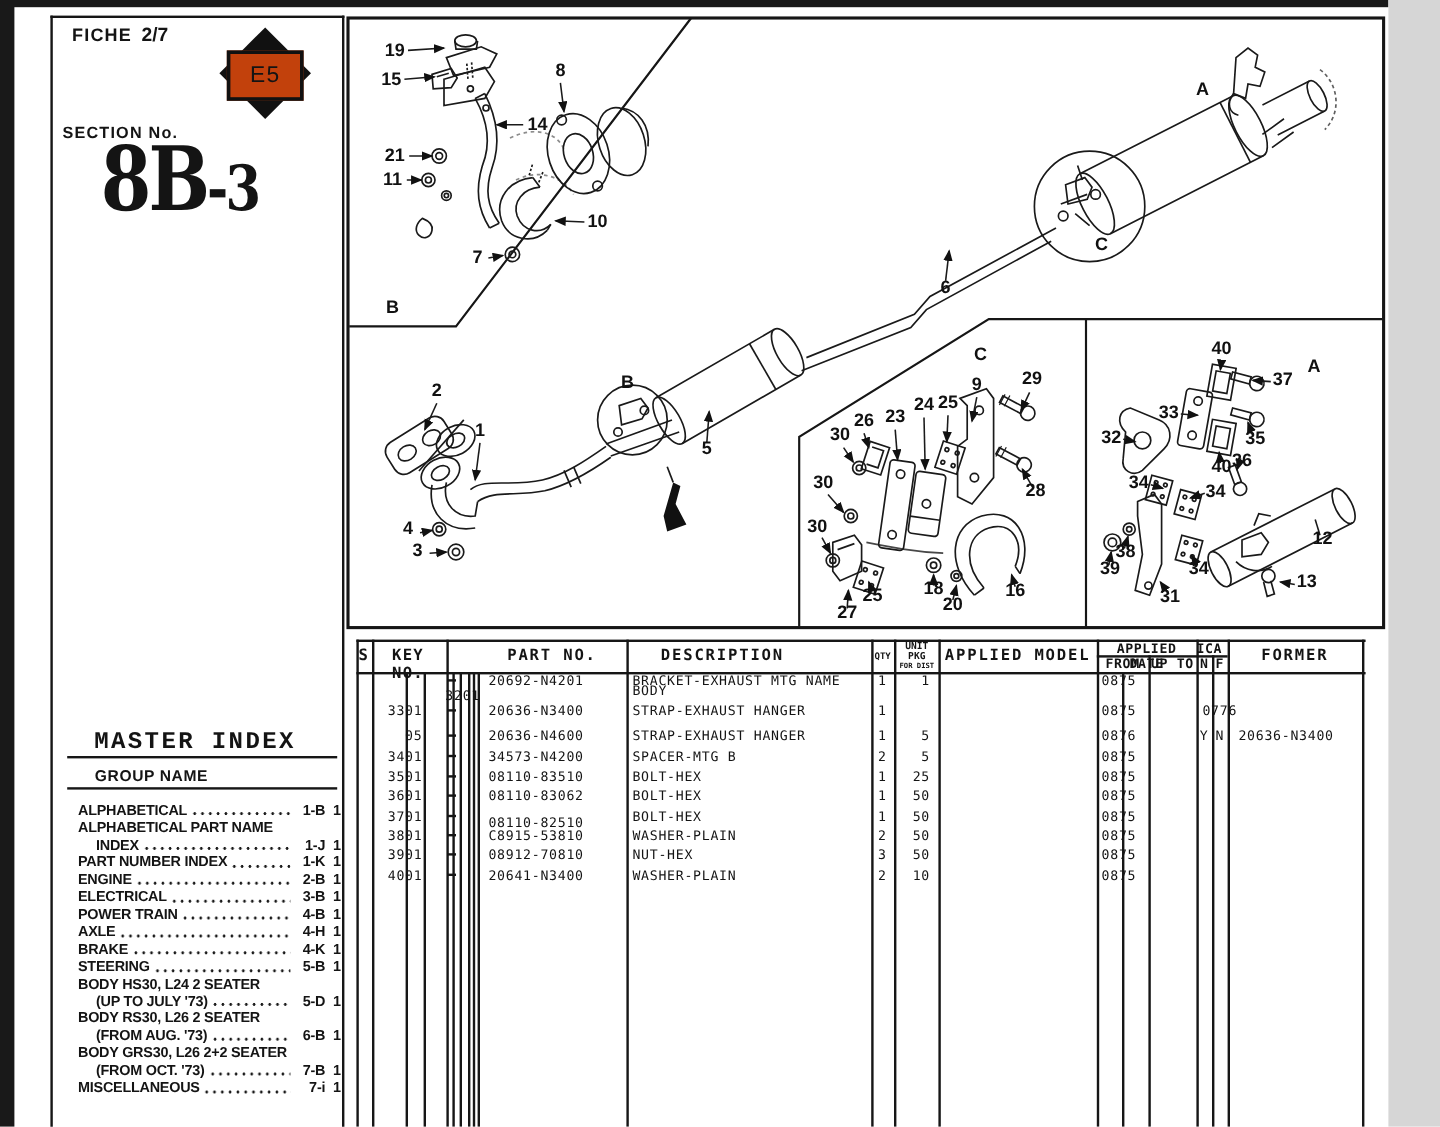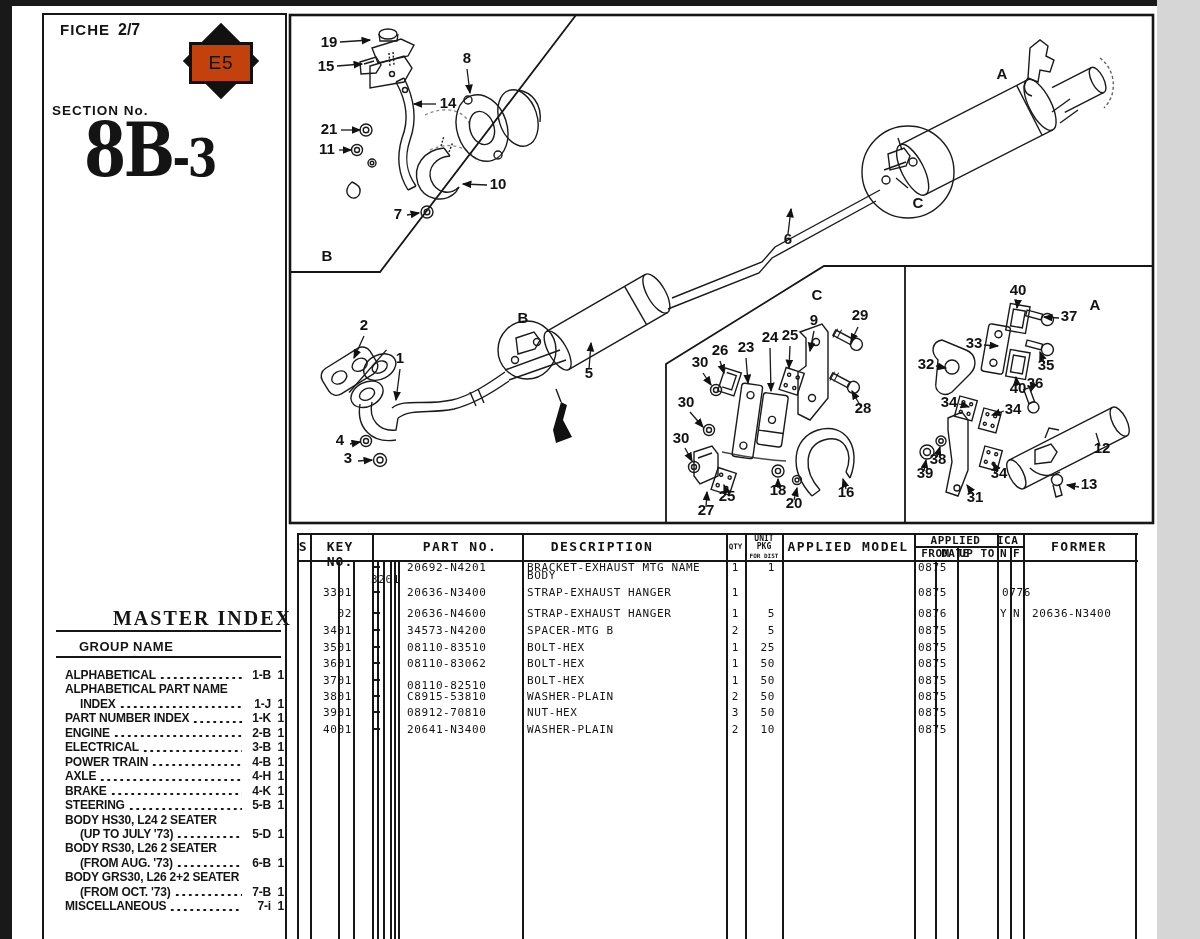--- a/index.html
+++ b/index.html
@@ -20,22 +20,22 @@
   .e5diamond{position:absolute;left:14px;top:17px;width:54px;height:54px;background:#111;transform:rotate(45deg);}
   .e5box{position:absolute;left:9px;top:25px;width:58px;height:36px;background:#c2410c;border:3.5px solid #111;
          display:flex;align-items:center;justify-content:center;font-weight:normal;font-size:19px;letter-spacing:1px;}
   .sec-label{left:8px;top:88px;font-size:13.5px;font-weight:bold;letter-spacing:1px;}
   .sec-num{left:40px;top:98px;font-family:"DejaVu Serif",serif;font-weight:bold;font-size:74px;line-height:74px;
            transform:scaleX(.82);transform-origin:left top;letter-spacing:-3px;}
   .sec-num .small{font-size:52px;}
   .side-title{left:15px;top:200px;font-size:17px;font-weight:bold;line-height:24px;letter-spacing:.5px;white-space:pre;}
   .noteband{left:-1px;top:368px;width:239px;border-top:2.5px solid #161616;border-bottom:2.5px solid #161616;
             text-align:center;font-family:"DejaVu Serif",serif;font-weight:bold;font-size:18px;padding:1px 0;}
-  .master{left:0;top:592px;width:237px;text-align:center;font-family:Liberation Serif, serif;font-weight:bold;
-          font-size:20px;letter-spacing:2px;padding-left:40px;}
+  .master{left:0;top:592px;width:237px;text-align:center;font-family:Liberation Mono, monospace;font-weight:bold;
+          font-size:20px;letter-spacing:2px;}
   .rule{height:2.2px;background:#161616;}
   .mrule{left:12px;top:615px;width:225px;}
   .gname{left:35px;top:624px;font-size:13px;font-weight:bold;letter-spacing:.5px;}
   .grule{left:12px;top:641px;width:225px;}
   #index-list{left:21px;top:653px;width:219px;font-size:12px;font-weight:bold;line-height:14.45px;letter-spacing:-0.2px;}
   .idx-line{display:flex;align-items:baseline;white-space:nowrap;}
   .idx-line.ind{padding-left:15px;}
   .idx-dots{flex:1;height:4px;align-self:flex-end;margin:0 3px 2px 3px;
             background-image:radial-gradient(circle,#1a1a1a 1.15px,transparent 1.3px);
             background-size:6.5px 4px;background-repeat:repeat-x;background-position:left bottom;}
@@ -588,21 +588,21 @@
       <div class="cell c-qty" style="top: 30px;">1</div>
       <div class="cell c-pkg" style="top: 30px;">1</div>
       <div class="cell c-from" style="top: 30px;">0875</div>
       <div class="cell c-key" style="top: 55px;">3301</div>
       <div class="rowdash" style="top: 58px;"></div>
       <div class="cell c-part" style="top: 55px;">20636-N3400</div>
       <div class="cell c-desc" style="top: 55px;">STRAP-EXHAUST HANGER</div>
       <div class="cell c-qty" style="top: 55px;">1</div>
       <div class="cell c-from" style="top: 55px;">0875</div>
       <div class="cell c-upto" style="top: 55px;">0776</div>
-      <div class="cell c-key" style="top: 76px;">02</div>
+      <div class="cell c-key" style="top: 76px;">05</div>
       <div class="rowdash" style="top: 79px;"></div>
       <div class="cell c-part" style="top: 76px;">20636-N4600</div>
       <div class="cell c-desc" style="top: 76px;">STRAP-EXHAUST HANGER</div>
       <div class="cell c-qty" style="top: 76px;">1</div>
       <div class="cell c-pkg" style="top: 76px;">5</div>
       <div class="cell c-from" style="top: 76px;">0876</div>
       <div class="cell c-n" style="top: 76px;">Y</div>
       <div class="cell c-f" style="top: 76px;">N</div>
       <div class="cell c-former" style="top: 76px;">20636-N3400</div>
       <div class="cell c-key" style="top: 93px;">3401</div>

